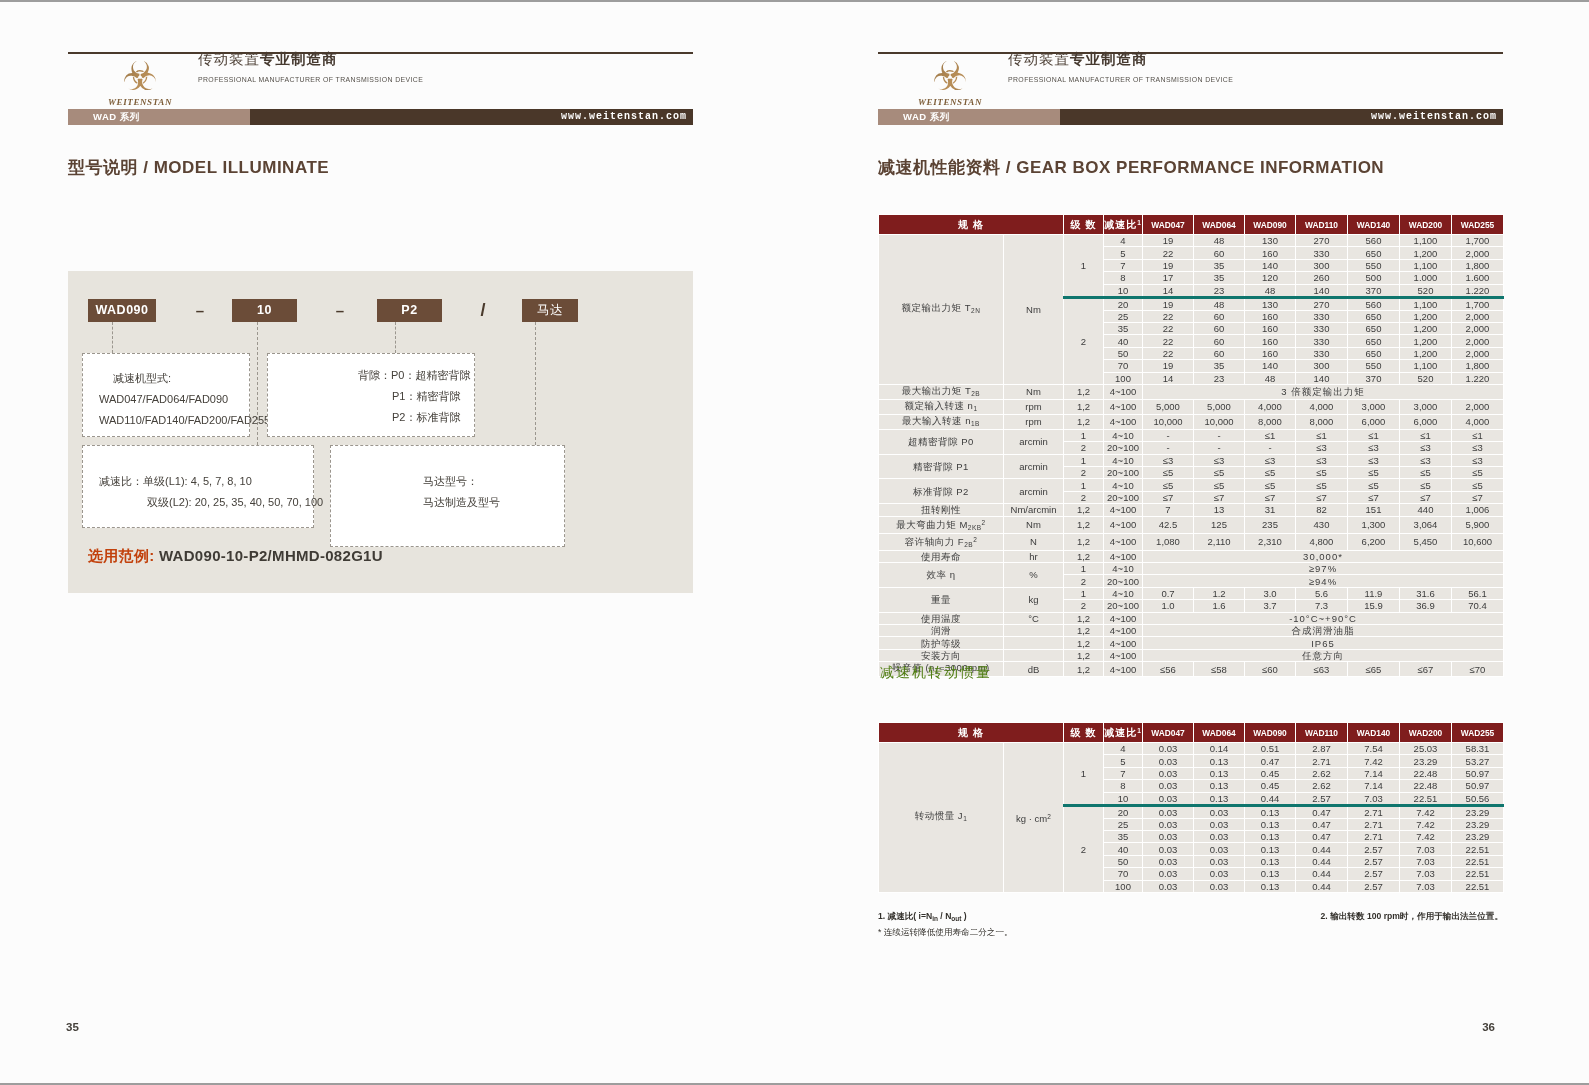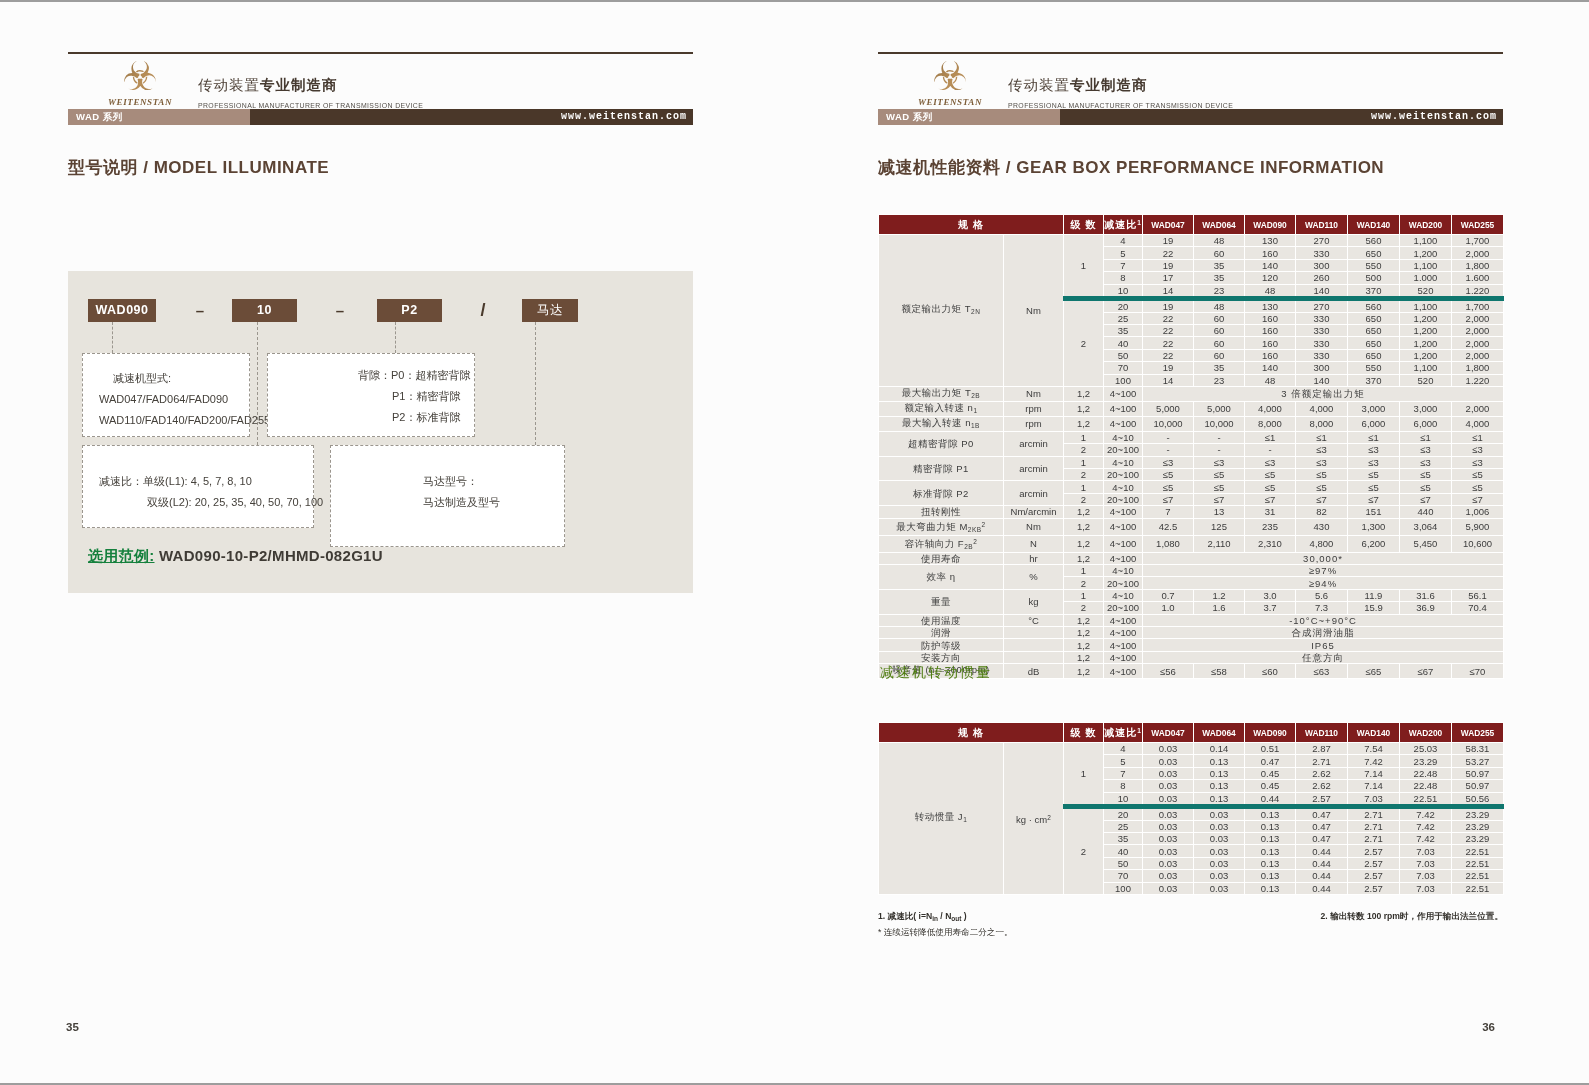--- a/index.html
+++ b/index.html
@@ -10,57 +10,57 @@
   .page { position:absolute; top:0; width:625px; height:1085px; }
   .page.left { left:68px; } .page.right { left:878px; }
 
   
   .rule { position:absolute; top:52px; left:0; width:625px; height:2px; background:#4a3a2c; }
   .logo { position:absolute; top:55px; left:16px; width:112px; text-align:center; }
   .logo .glyph { font-size:40px; line-height:42px; display:block;
      background:linear-gradient(135deg,#6d5130,#b98f58 55%,#7b5c36); -webkit-background-clip:text; background-clip:text; color:transparent; }
   .logo .brandname { display:block; font-size:9px; font-weight:bold; font-style:italic; letter-spacing:.6px;
      color:#7d5d38; font-family:"Liberation Serif","DejaVu Serif",serif; }
-  .brandtext { position:absolute; top:76px; left:130px; }
+  .brandtext { position:absolute; top:50px; left:130px; }
   .brandtext .cn { font-size:14.5px; color:#4f4238; letter-spacing:1px; }
   .brandtext .cn b { color:#463a30; }
   .brandtext .en { margin-top:7px; font-size:6.9px; letter-spacing:.4px; color:#55504a; }
   .band { position:absolute; top:109px; left:0; width:625px; height:16px; display:flex; }
   .band .series { width:182px; background:#a78b7c; color:#fff; font-size:9.5px; font-weight:bold;
-     line-height:16px; padding-left:8px; letter-spacing:.5px; }
+     line-height:16px; padding-left:25px; letter-spacing:.5px; }
   .band .site { flex:1; background:#4a3729; color:#fff; text-align:right; line-height:16px;
      font-family:"Liberation Mono","DejaVu Sans Mono",monospace; font-size:10px; font-weight:bold; letter-spacing:1px; padding-right:6px; }
 
   .section-title { position:absolute; top:156px; left:0; font-size:17px; font-weight:bold; color:#5b4334; letter-spacing:.5px; }
 
   
   .panel { position:absolute; top:271px; left:0; width:625px; height:322px; background:#e7e4dd; }
   .codebox { position:absolute; top:28px; height:23px; background:#6b4c38; color:#fff; font-weight:bold;
      font-size:12.5px; text-align:center; line-height:23px; letter-spacing:.5px; }
   .sep { position:absolute; top:28px; height:23px; line-height:23px; color:#4a3a2c; font-weight:bold; text-align:center; width:20px; }
   .sep.dash { font-size:15px; } .sep.slash { font-size:18px; }
   .conn { position:absolute; width:0; border-left:1px dashed #9b968e; }
   .dbox { position:absolute; background:#fff; border:1px dashed #9b968e; font-size:11px; color:#45413b; }
   .dbox .pad { padding:14px 0 0 16px; }
   .dline { line-height:21px; white-space:nowrap; }
   .example { position:absolute; top:276px; left:20px; font-size:15px; font-weight:bold; color:#3f3b35; letter-spacing:.3px; }
-  .example .lbl { color:#15803d;text-decoration:underline; }
+  .example .lbl { color:#c2410c; }
 
   
   .tbl-wrap { position:absolute; left:0; width:625px; }
   .tbl-wrap.t1 { top:214px; } .tbl-wrap.t2 { top:722px; }
   .inertia-label { position:absolute; top:664px; left:2px; font-size:14px; color:#4d7c0f; letter-spacing:2px; }
   table.perf { border-collapse:collapse; width:625px; table-layout:fixed; }
   table.perf th, table.perf td { border:1px solid #fff; font-size:9.5px; text-align:center; vertical-align:middle; }
   table.perf th { background:#7f1d1d; color:#fff; height:20px; font-size:10px; font-weight:bold; letter-spacing:1px; }
   table.perf th.model { font-size:8.4px; letter-spacing:0; font-weight:bold; }
   table.perf td { background:#e9e6e1; height:12.4px; line-height:11px; padding:0; }
   table.perf td.spec { text-align:center; letter-spacing:.5px; }
   table.perf td.vspan { letter-spacing:1px; }
-  table.perf td.tdiv { border-top:5px solid #0f766e; }
+  table.perf td.tdiv { border-top:3px solid #0f766e; }
   sub { font-size:6.5px; vertical-align:-2px; } sup { font-size:6.5px; vertical-align:3px; }
 
   .footnotes { position:absolute; top:911px; left:0; width:625px; font-size:8.6px; color:#33302b; }
   .fn-left { position:absolute; left:0; top:0; }
   .fn-left .l1 { font-weight:bold; }
   .fn-left .l2 { margin-top:4px; }
   .fn-right { position:absolute; right:0; top:0; font-weight:bold; }
 
   .pagenum { position:absolute; top:1021px; font-size:11.5px; font-weight:bold; color:#45413b; }
   .pagenum.pl { left:-2px; } .pagenum.pr { right:8px; }

